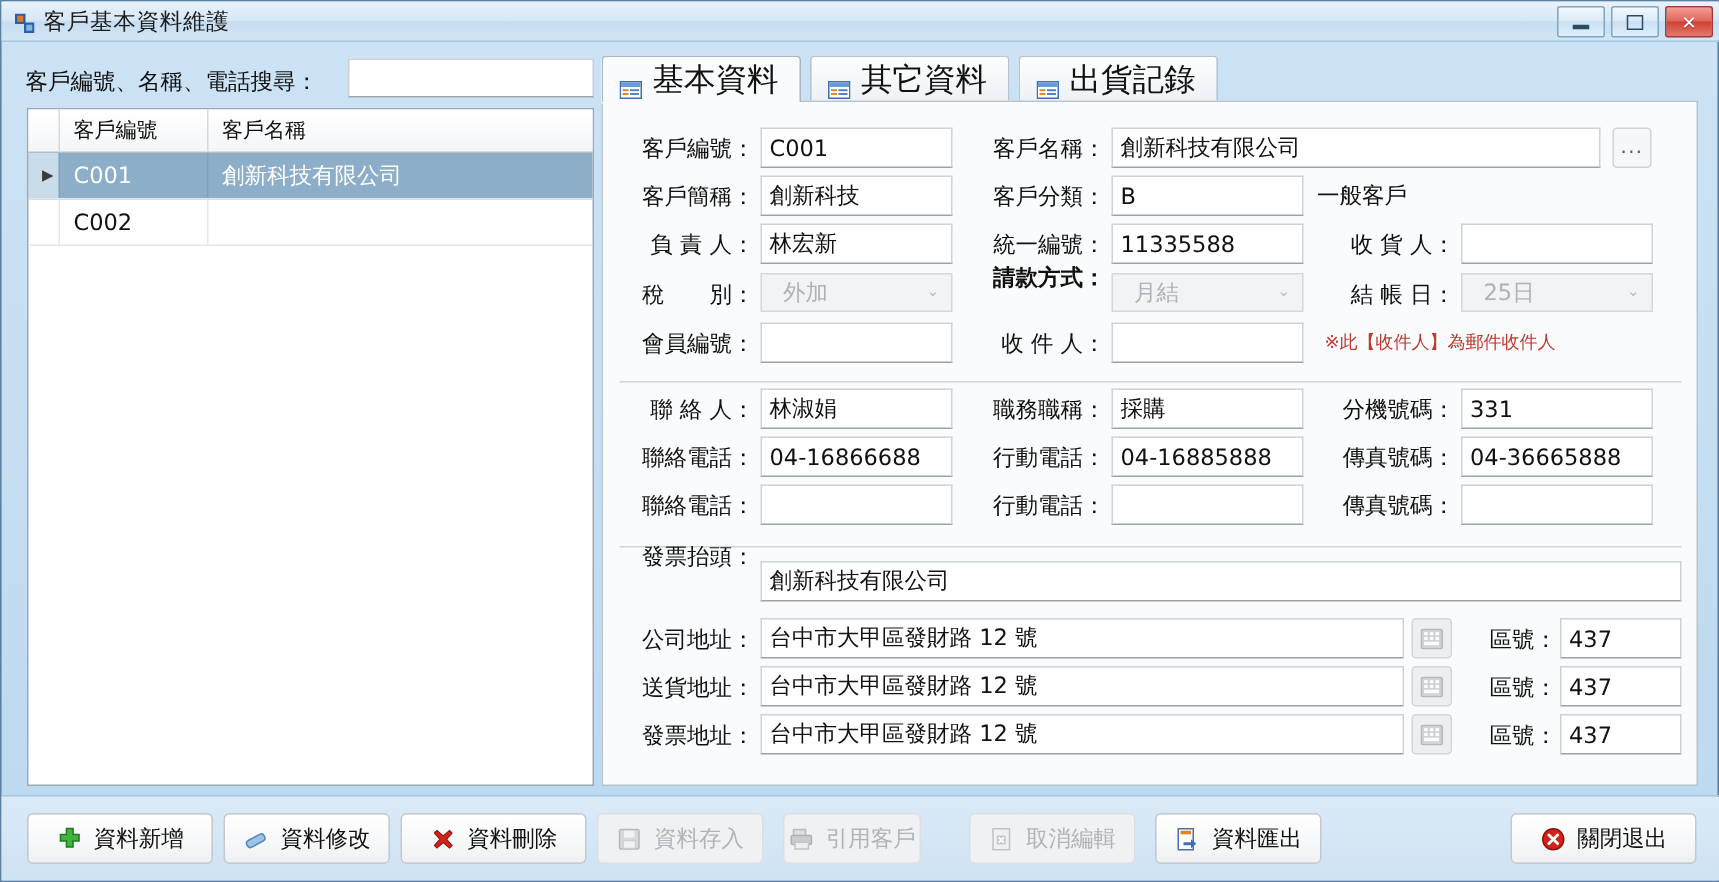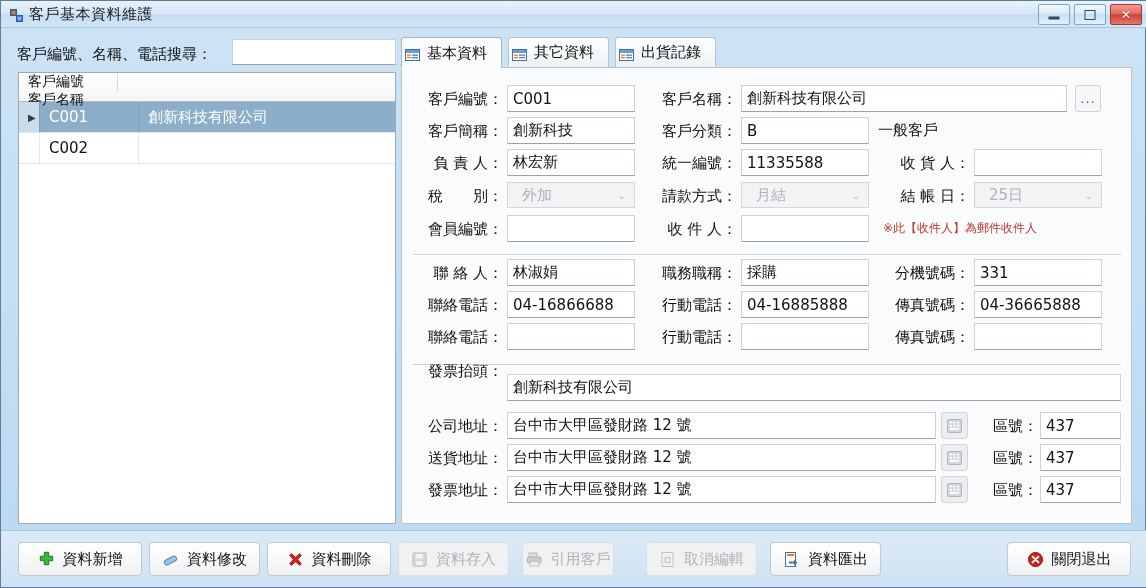--- a/index.html
+++ b/index.html
@@ -50,21 +50,20 @@
     box-sizing:border-box;font-size:14px;padding:2px 4px;
   }
   .grid{
     position:absolute;left:17px;top:71px;width:378px;height:452px;
     background:#fff;border:1px solid #9ea9b2;box-sizing:border-box;
   }
   .grid-head{
     display:flex;height:29px;border-bottom:1px solid #b5bcc3;
     background:linear-gradient(to bottom,#ffffff 0%,#f4f6f8 100%);
     box-sizing:border-box;
-    flex-direction:column;
   }
   .gh{
     font-size:14px;color:#111;display:flex;align-items:center;padding-left:9px;
     border-right:1px solid #d5dade;box-sizing:border-box;
   }
   .c-sel{width:21px;flex:none;padding-left:0;}
   .c-id{width:99px;flex:none;}
   .c-name{flex:1;border-right:none;}
   .grow{display:flex;height:31px;box-sizing:border-box;border-bottom:1px solid #e4e7ea;}
   .grow .cell{
@@ -73,22 +72,22 @@
   }
   .grow .cell.c-name{border-right:none;}
   .grow.sel{background:#8daec9;}
   .grow.sel .cell{color:#fff;border-right-color:#7fa1bd;}
   .grow.sel .c-sel{background:#c9dcea;}
   .rowmark{color:#4a4a4a;font-size:10px;}
   .grow.sel .rowmark{color:#3c3c3c;}
   
   .tabs{position:absolute;left:400px;top:36px;display:flex;gap:6px;z-index:3;}
   .tab{
-    height:30px;box-sizing:border-box;padding:0 14px 0 3px;
-    display:flex;align-items:center;gap:7px;font-size:15px;color:#111;
+    height:30px;box-sizing:border-box;padding:0 14px 0 11px;
+    display:flex;align-items:center;gap:7px;font-size:21px;color:#111;
     border:1px solid #b9c3cb;border-bottom:none;border-radius:3px 3px 0 0;
     background:linear-gradient(to bottom,#fdfefe 0%,#eef2f5 100%);
     text-align:center;
   }
   .tab.active{
     background:#fafbfc;border-color:#a9b6c0;
     height:31px;box-shadow:0 1px 0 #fafbfc;
   }
   .tabico{width:15px;height:12px;flex:none;}
   .tabpanel{
@@ -253,21 +252,21 @@
     <div class="lbl" style="left:245px;top:86px;width:90px;">統一編號：</div>
     <div class="fld" style="left:339px;top:81px;width:128px;height:27px;">11335588</div>
     <div class="lbl" style="left:478px;top:86px;width:90px;">收 貨 人：</div>
     <div class="fld" style="left:572px;top:81px;width:128px;height:27px;"></div>
 
     <div class="lbl" style="left:11px;top:119px;width:90px;">稅　　別：</div>
     <div class="cmb" style="left:105px;top:114px;width:128px;height:26px;">
       <span>外加</span>
       <span class="arrow">⌄</span>
     </div>
-    <div class="lbl" style="left:245px;top:119px;width:90px;">請款方式：</div>
+    <div class="lbl" style="left:245px;top:108px;width:90px;font-weight:bold;">請款方式：</div>
     <div class="cmb" style="left:339px;top:114px;width:128px;height:26px;">
       <span>月結</span>
       <span class="arrow">⌄</span>
     </div>
     <div class="lbl" style="left:478px;top:119px;width:90px;">結 帳 日：</div>
     <div class="cmb" style="left:572px;top:114px;width:128px;height:26px;">
       <span>25日</span>
       <span class="arrow">⌄</span>
     </div>
 

